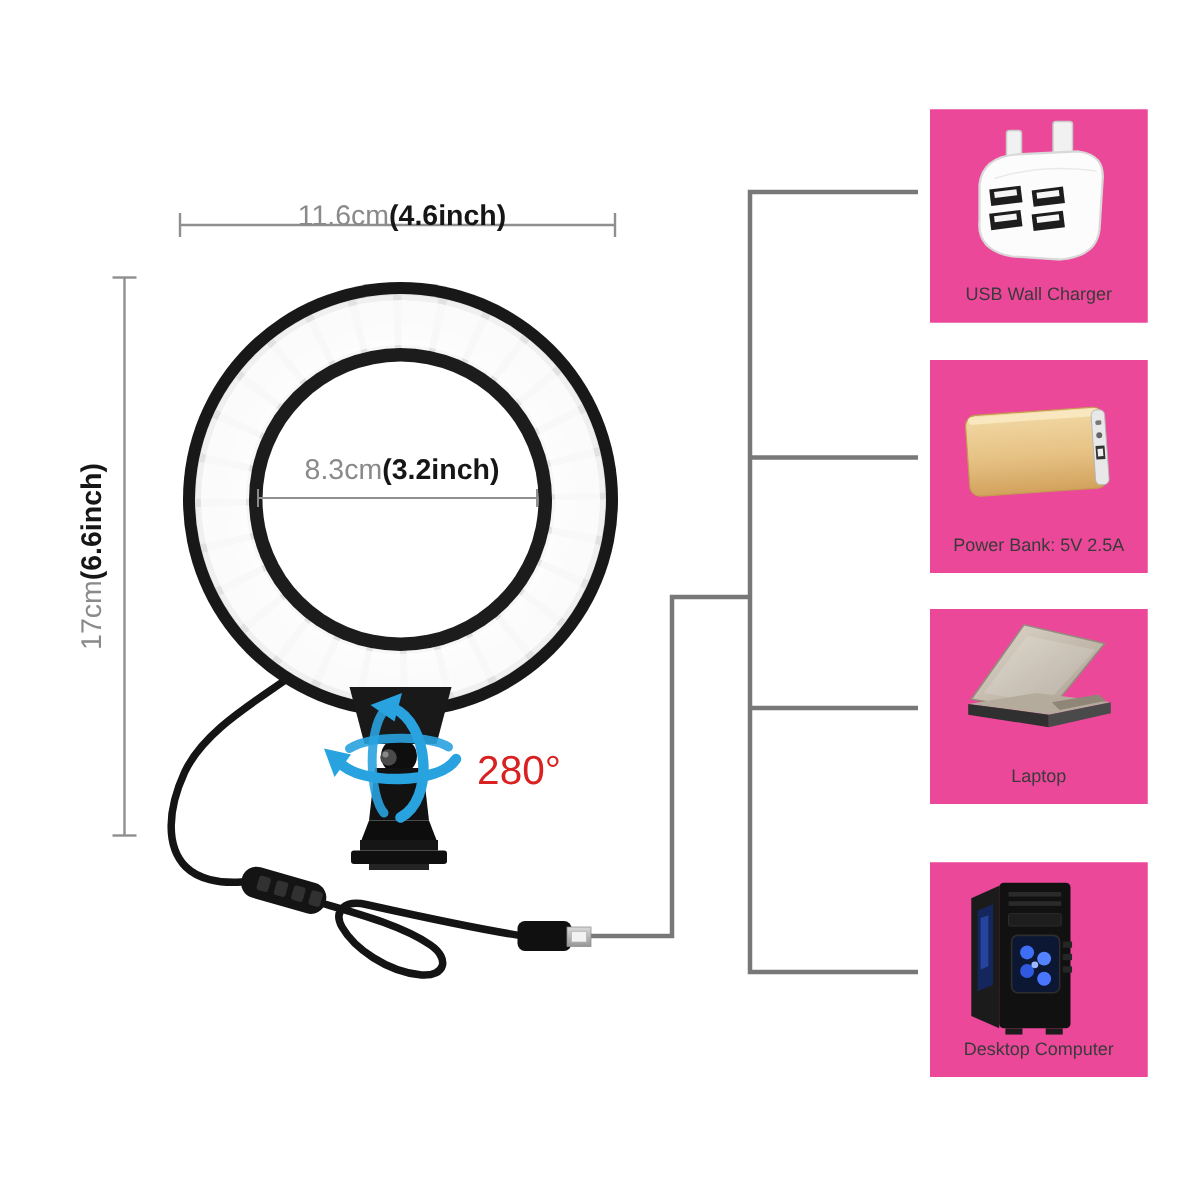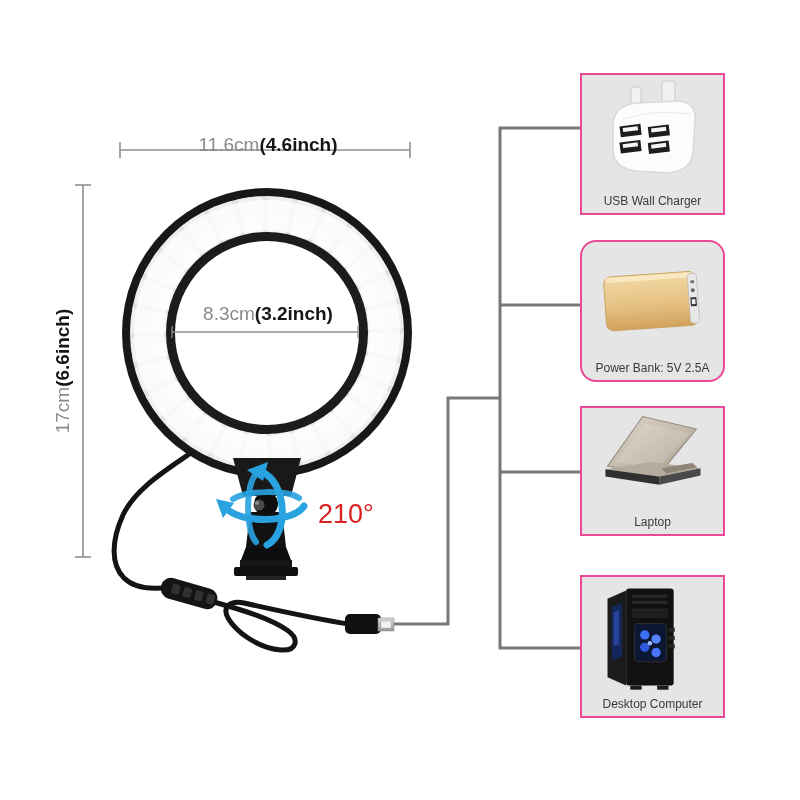--- a/index.html
+++ b/index.html
@@ -32,28 +32,28 @@
     left: 346px; top: 514px;
     transform: translate(-50%,-50%);
     font-size: 27px;
     color: #d92121;
     white-space: nowrap;
   }
 
   
   .source-box {
     position: absolute;
-    left: 580px;
+    left: 620px;
     width: 145px;
-    background: #e5e5e5;
-    border: 2px solid #ec4899;
+    background: #ec4899;
+    border: 7px solid #ec4899;
     box-sizing: border-box;
   }
   #source-box-0 { top: 73px;  height: 142px; }
-  #source-box-1 { top: 240px; height: 142px; border-radius: 16px; }
+  #source-box-1 { top: 240px; height: 142px; }
   #source-box-2 { top: 406px; height: 130px; }
   #source-box-3 { top: 575px; height: 143px; text-decoration: underline; }
 
   .product-art {
     position: absolute;
     top: 2px; left: 0; right: 0; bottom: 22px;
     display: flex;
     align-items: center;
     justify-content: center;
   }
@@ -164,21 +164,21 @@
 </div>
 
 <div id="dim-inner" class="dim-label">
   <span class="cm">8.3cm</span><span class="inch">(3.2inch)</span>
 </div>
 
 <div id="dim-left" class="dim-label">
   <span class="cm">17cm</span><span class="inch">(6.6inch)</span>
 </div>
 
-<div id="rotation-label">210°</div>
+<div id="rotation-label">280°</div>
 
 <div id="source-box-0" class="source-box">
   <div class="product-art">
     <svg width="124" height="110" viewBox="0 0 120 110">
       <rect x="38" y="8" width="10" height="22" rx="2" fill="#f1f1f1" stroke="#c9c9c9"></rect>
       <rect x="69" y="2" width="13" height="28" rx="2" fill="#f1f1f1" stroke="#c9c9c9"></rect>
       <path d="M20,44 Q22,26 44,24 L86,22 Q104,24 102,42 L100,74 Q98,92 74,94 L42,92 Q18,88 20,68 Z" fill="#fcfcfc" stroke="#d8d8d8" stroke-width="1.5"></path>
       <path d="M30,40 Q62,30 98,35" stroke="#e9e9e9" fill="none"></path>
       <g transform="rotate(-7 55 58)">
         <rect x="28" y="44" width="21" height="11" fill="#1d1d1d"></rect>

